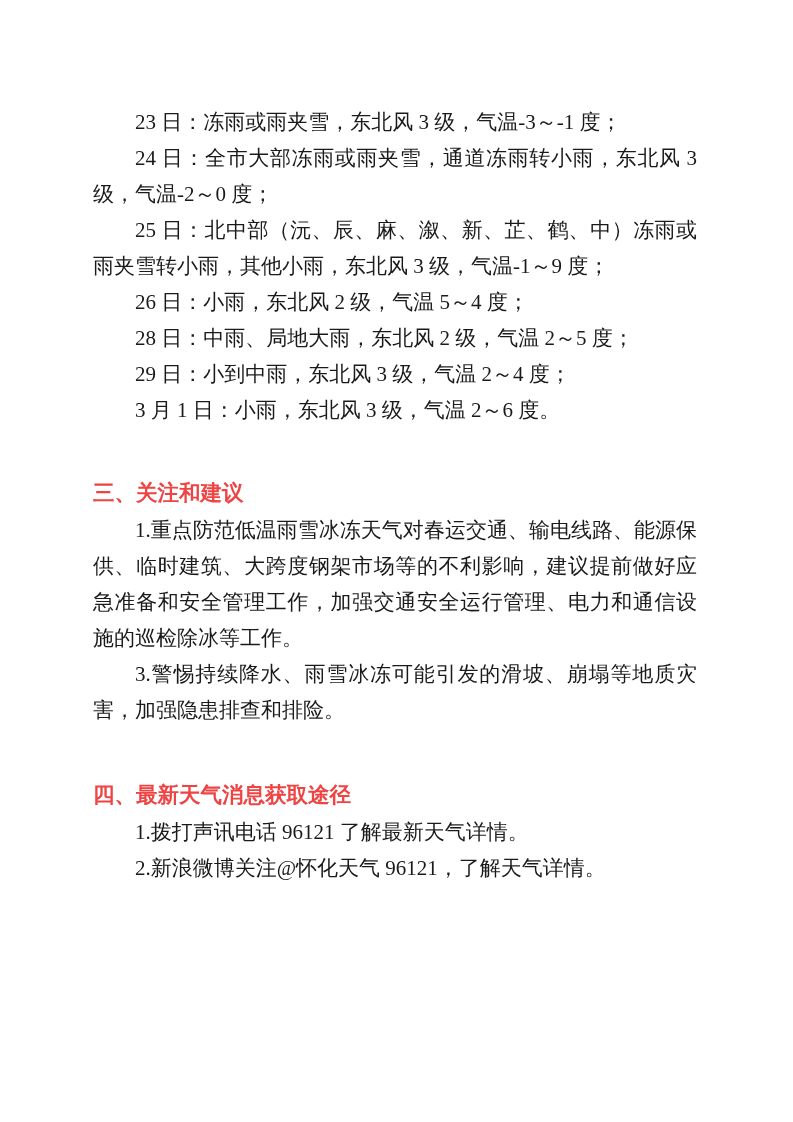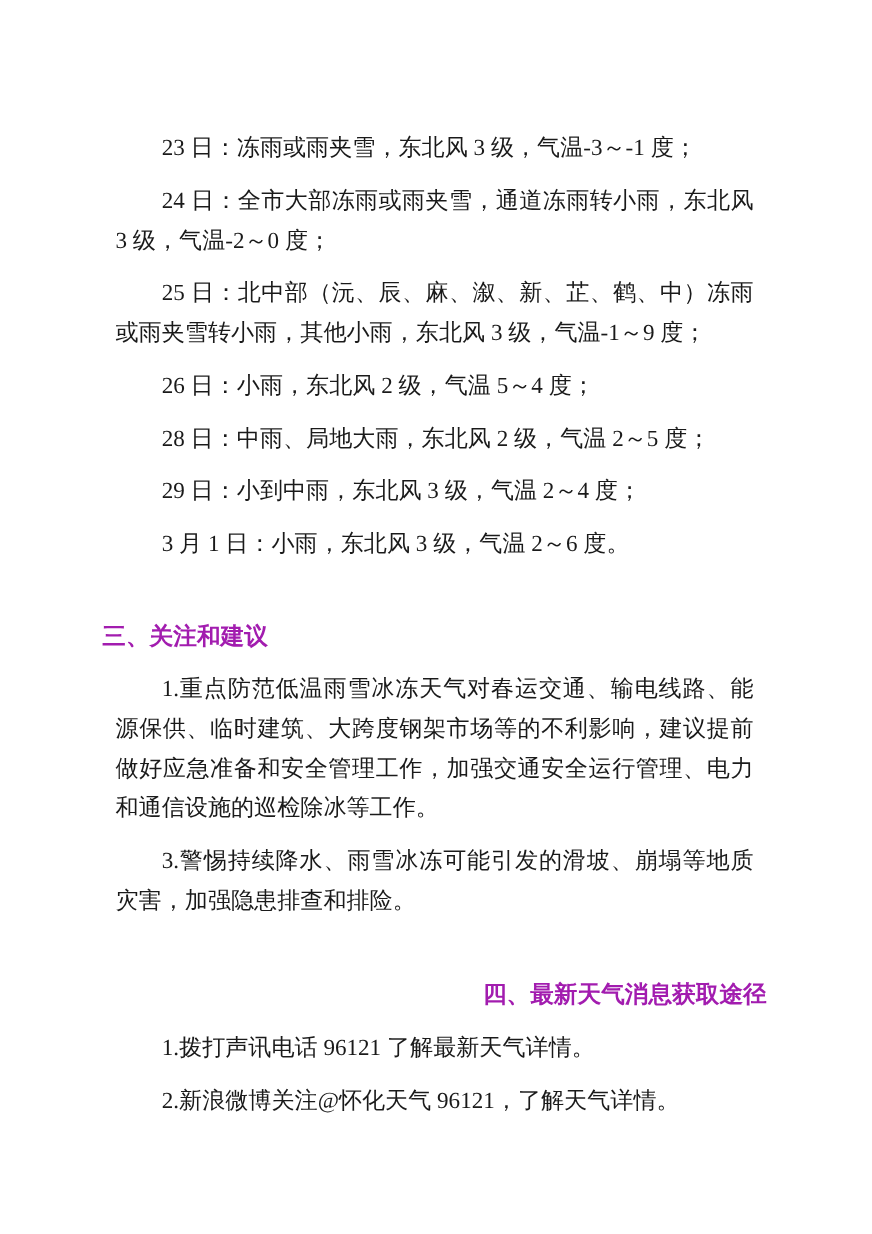--- a/index.html
+++ b/index.html
@@ -18,37 +18,37 @@
   }
   .content {
     position: absolute;
     left: 93px;
     top: 104px;
     width: 604px;
     font-size: 21px;
     line-height: 36px;
   }
   .para {
-    margin: 12px;
+    margin: 0;
     text-indent: 42px;
     text-align: justify;
     word-break: break-all;
     font-family: Liberation Serif, serif;
   }
   .sec-heading {
-    font-family: Liberation Serif, serif;
+    font-family: Liberation Mono, monospace;
     font-weight: bold;
     font-size: 21.5px;
     line-height: 36px;
     margin: 0;
     text-indent: 0;
-    color: #a21caf;
+    color: #ef4444;
   }
   .sec-heading.gap-before-3 { margin-top: 48px; }
-  .sec-heading.gap-before-4 { margin-top: 50px; text-align: right; }
+  .sec-heading.gap-before-4 { margin-top: 50px; }
 </style>
 </head>
 <body>
 
 <div class="page">
   <div class="content">
 
     <p class="para">23 日：冻雨或雨夹雪，东北风 3 级，气温-3～-1 度；</p>
     <p class="para">24 日：全市大部冻雨或雨夹雪，通道冻雨转小雨，东北风 3 级，气温-2～0 度；</p>
     <p class="para">25 日：北中部（沅、辰、麻、溆、新、芷、鹤、中）冻雨或雨夹雪转小雨，其他小雨，东北风 3 级，气温-1～9 度；</p>

